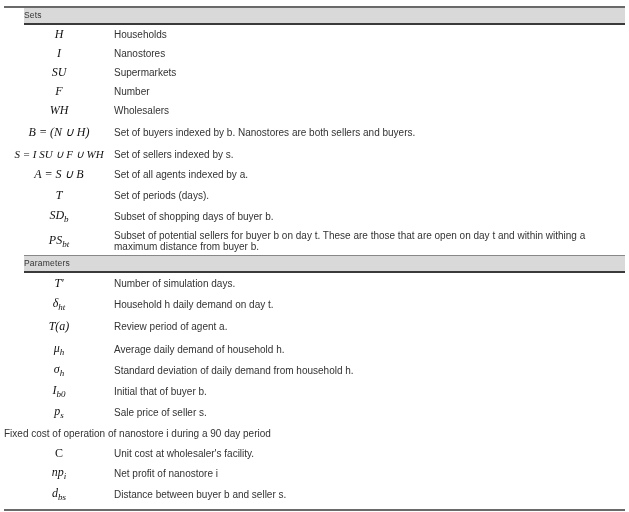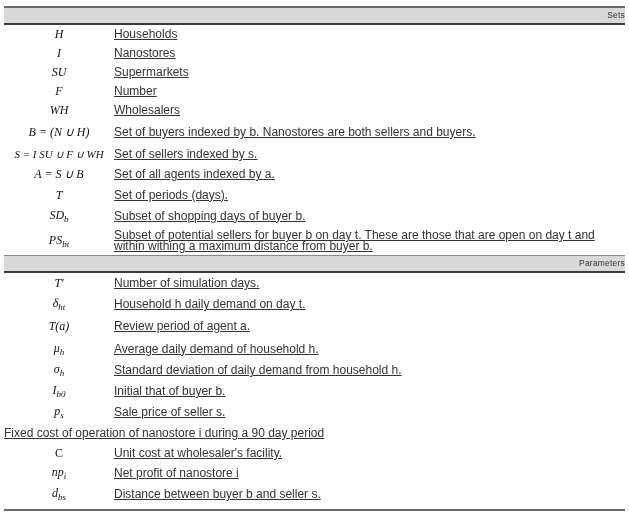--- a/index.html
+++ b/index.html
@@ -1,28 +1,28 @@
 <!DOCTYPE html>
 <html><head>
 <meta charset="utf-8">
 <style>
   html, body { margin:0; padding:0; background:#ffffff; }
   body { width:629px; height:512px; overflow:hidden; position:relative;
          font-family:"Liberation Sans", sans-serif; color:#222; }
   .table { position:absolute; left:4px; top:6px; width:621px; }
   .topline { height:2px; background:#6a6a6a; }
-  .section-head { height:15px; background:#d9d9d9; text-align:right;
+  .section-head { height:15px; background:#d9d9d9; text-align:left;
          font-size:8.5px; line-height:15px; color:#333; border-bottom:2px solid #3a3a3a;
-         letter-spacing:0.2px; }
+         letter-spacing:0.2px;margin-left:20px; }
   .section-head.params { border-top:1px solid #888; }
   .row { display:flex; align-items:center; }
   .sym { width:110px; text-align:center; font-family:"Liberation Serif", serif;
          font-style:italic; font-size:12px; color:#111; white-space:nowrap; }
   .sym sub { font-size:9px; }
-  .desc { flex:1; font-size:12px; color:#333; line-height:11px; padding-right:6px;text-decoration:underline; }
+  .desc { flex:1; font-size:10px; color:#333; line-height:11px; padding-right:6px; }
   .bottomline { height:2px; background:#6a6a6a; margin-top:4px; }
 </style>
 </head>
 <body>
 
 <div class="table">
   <div class="topline"></div>
 
   <div class="section-head">Sets</div>
 

